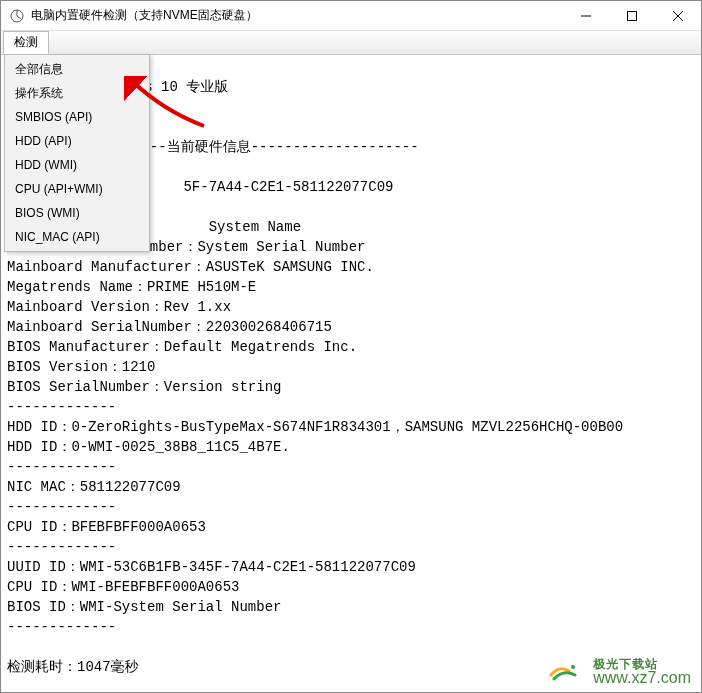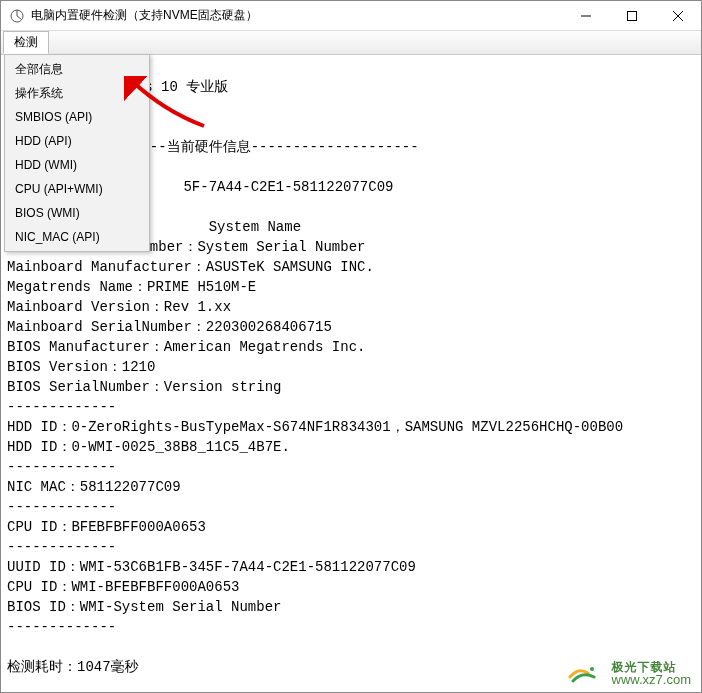--- a/index.html
+++ b/index.html
@@ -118,21 +118,21 @@
   }
   .wm-logo {
     width: 28px; height: 22px;
   }
   .wm-text {
     display: flex;
     flex-direction: column;
     line-height: 1;
   }
   .wm-cn { font-size: 12px; font-weight: bold; color: #3a7f2f; letter-spacing: 1px;}
-  .wm-url { font-size: 13px; color: #3a7f2f; }
+  .wm-url { font-size: 16px; color: #3a7f2f; }
 </style>
 </head>
 <body>
 
 <div class="titlebar">
   <span class="icon">
     <svg viewBox="0 0 16 16" width="16" height="16">
       <circle cx="8" cy="8" r="6" fill="none" stroke="#555" stroke-width="1"></circle>
       <path d="M8 2 L8 8 L12 11" stroke="#555" stroke-width="1" fill="none"></path>
     </svg>
@@ -207,21 +207,21 @@
 <span>-------------------</span><span>当前硬件信息</span><span>--------------------</span>
 
 <span style="visibility:hidden">XXXXXXXXXXXXXXXXXXXXX</span><span>5F-7A44-C2E1-581122077C09</span>
 
 <span style="visibility:hidden">XXXXXXXXXXXXXXXXXXXXXXXX</span><span>System Name</span>
 <span>Product Serial Number：System Serial Number</span>
 <span>Mainboard Manufacturer：ASUSTeK SAMSUNG INC.</span>
 <span>Megatrends Name：PRIME H510M-E</span>
 <span>Mainboard Version：Rev 1.xx</span>
 <span>Mainboard SerialNumber：220300268406715</span>
-<span>BIOS Manufacturer：American Megatrends Inc.</span>
+<span>BIOS Manufacturer：Default Megatrends Inc.</span>
 <span>BIOS Version：1210</span>
 <span>BIOS SerialNumber：Version string</span>
 <span>-------------</span>
 <span>HDD ID：0-ZeroRights-BusTypeMax-S674NF1R834301，SAMSUNG MZVL2256HCHQ-00B00</span>
 <span>HDD ID：0-WMI-0025_38B8_11C5_4B7E.</span>
 <span>-------------</span>
 <span>NIC MAC：581122077C09</span>
 <span>-------------</span>
 <span>CPU ID：BFEBFBFF000A0653</span>
 <span>-------------</span>

